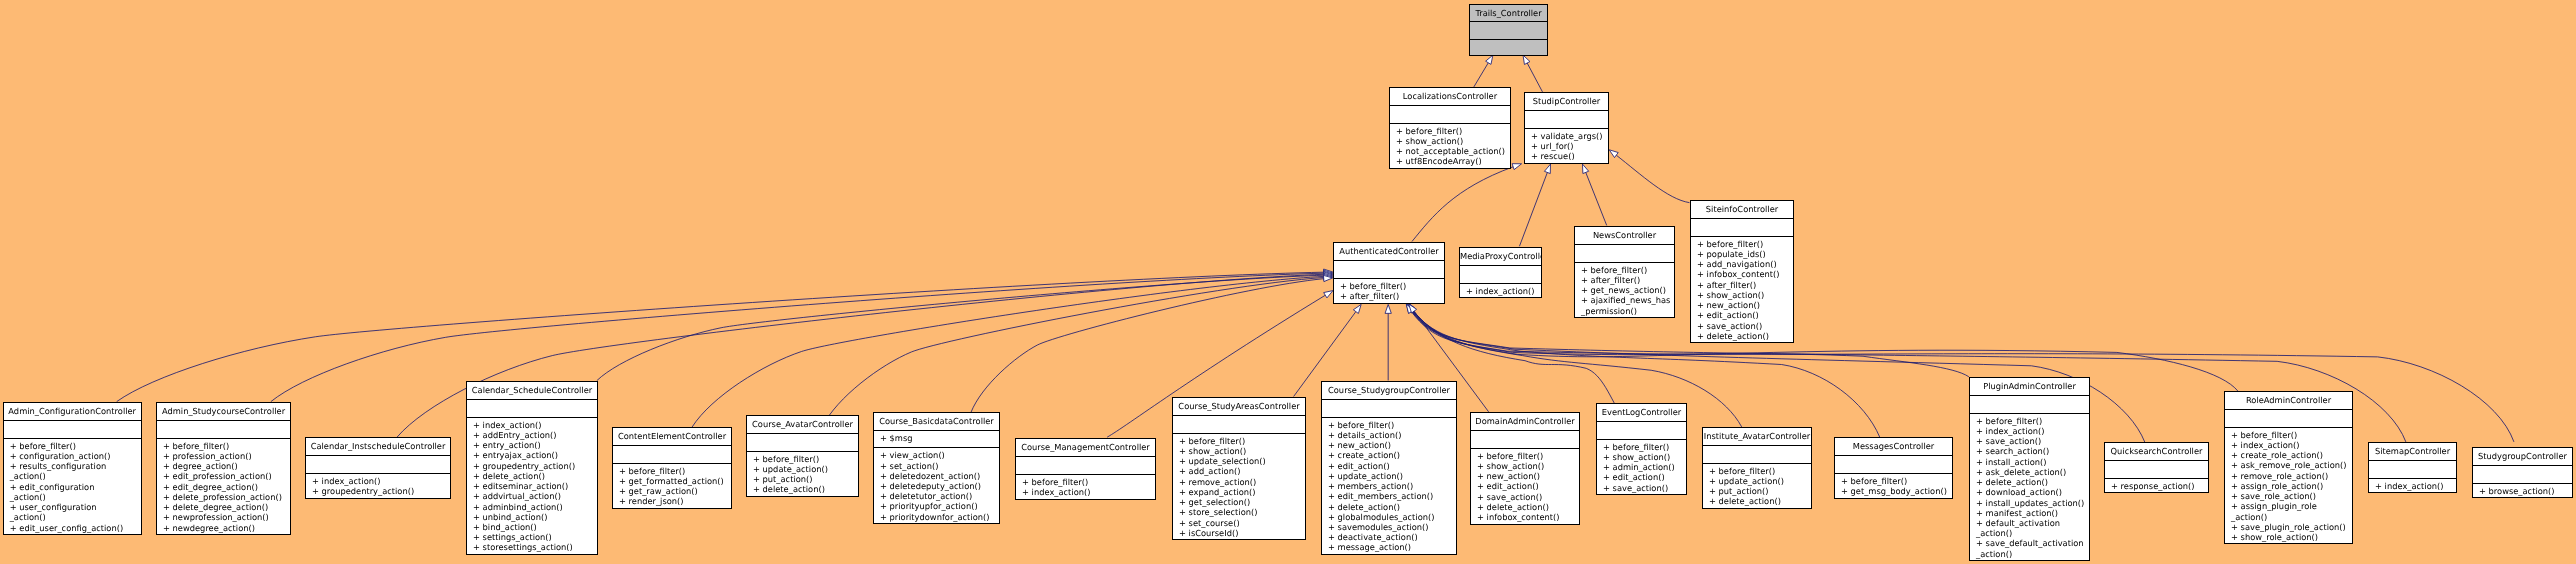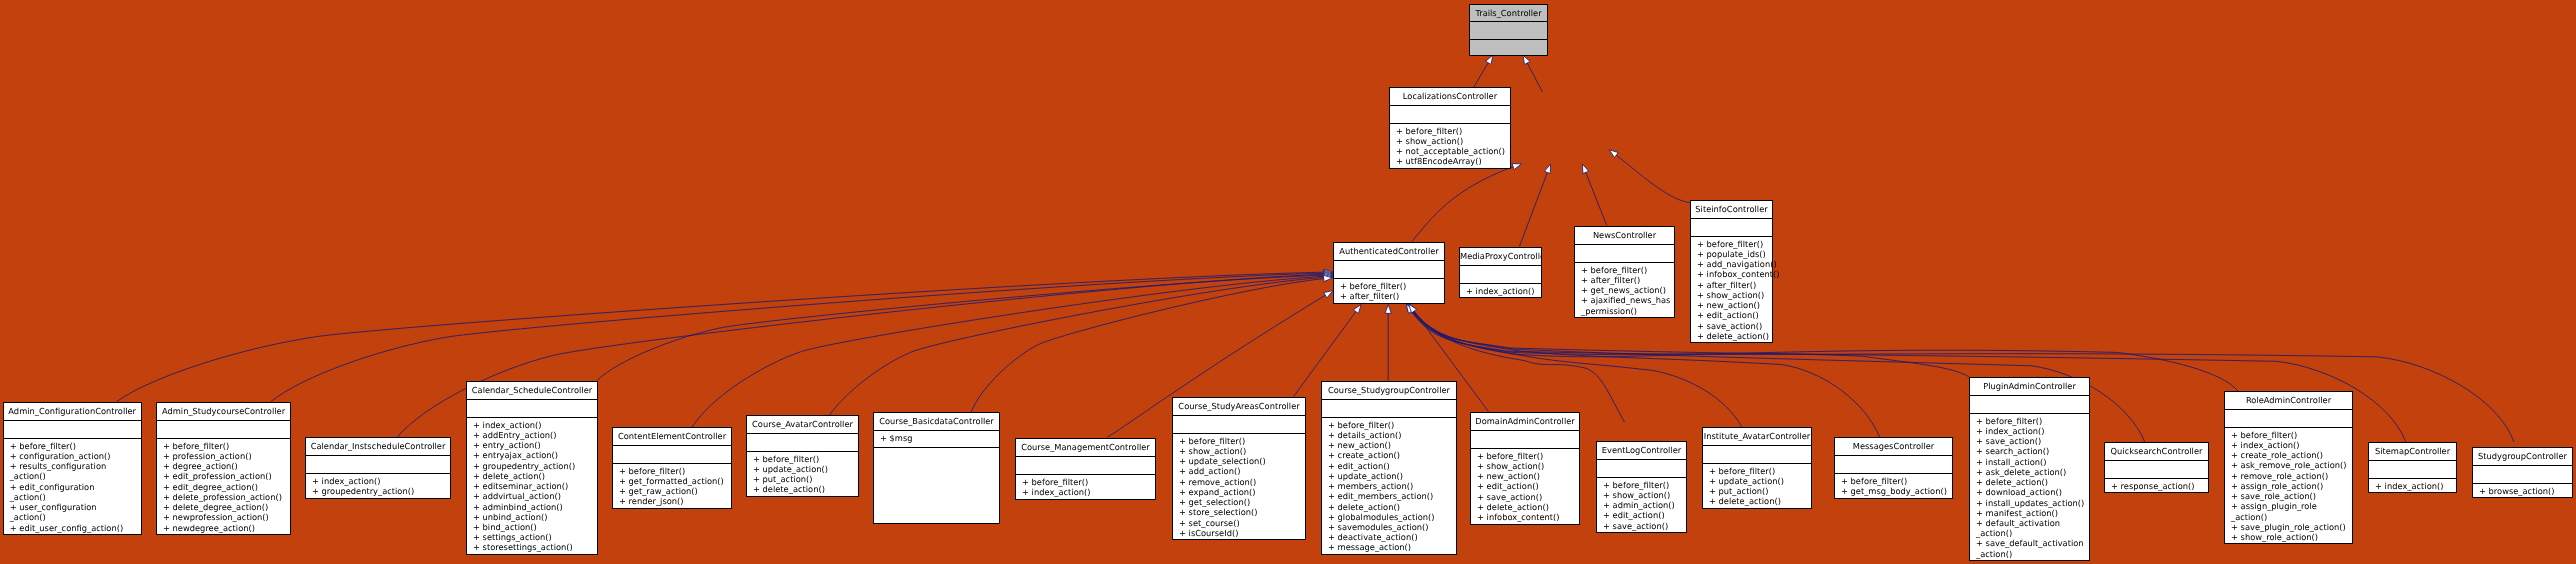--- a/index.html
+++ b/index.html
@@ -1,17 +1,17 @@
 <!DOCTYPE html>
 <html style="font-size:10.2px"><head>
 <meta charset="utf-8">
 <title>Inheritance diagram for Trails_Controller</title>
 <style>
   html,body{margin:0;padding:0;background:#fff;}
-  #diagram{position:relative;width:2576px;height:564px;background:#c2410c;overflow:hidden;
+  #diagram{position:relative;width:2576px;height:564px;background:#fdba74;overflow:hidden;
            font-family:"DejaVu Sans",sans-serif;
            -webkit-font-smoothing:antialiased;text-rendering:geometricPrecision;}
   #edge-layer{position:absolute;left:0;top:0;width:2576px;height:564px;}
   .edge-line{fill:none;stroke:#191970;stroke-width:1.3;}
   .edge-head{fill:#fff;stroke:#191970;stroke-width:1.3;}
   .uml-box{position:absolute;box-sizing:border-box;border:0.6px solid #000;background:#fff;}
   .uml-box.root{background:#bfbfbf;}
   .uml-title{box-sizing:border-box;text-align:center;font-size:8.3px;color:#000;
              line-height:16.6px;height:16.6px;white-space:nowrap;overflow:hidden;}
   .uml-sep{height:0.6px;background:#000;}
@@ -136,20 +136,31 @@
       <div class="uml-sep"></div>
       <div class="uml-section" style="height:17.5px"></div>
       <div class="uml-sep"></div>
       <div class="uml-section" style="height:48px">
         <div class="uml-line">+ before_filter()</div>
         <div class="uml-line">+ show_action()</div>
         <div class="uml-line">+ not_acceptable_action()</div>
         <div class="uml-line">+ utf8EncodeArray()</div>
       </div>
     </div>
+  <div class="uml-box" style="left:1524px;top:92px;width:85px;height:72px">
+      <div class="uml-title">StudipController</div>
+      <div class="uml-sep"></div>
+      <div class="uml-section" style="height:17.5px"></div>
+      <div class="uml-sep"></div>
+      <div class="uml-section" style="height:38px">
+        <div class="uml-line">+ validate_args()</div>
+        <div class="uml-line">+ url_for()</div>
+        <div class="uml-line">+ rescue()</div>
+      </div>
+    </div>
   <div class="uml-box" style="left:1333px;top:242px;width:112px;height:62px">
       <div class="uml-title">AuthenticatedController</div>
       <div class="uml-sep"></div>
       <div class="uml-section" style="height:17.5px"></div>
       <div class="uml-sep"></div>
       <div class="uml-section" style="height:27.4px">
         <div class="uml-line">+ before_filter()</div>
         <div class="uml-line">+ after_filter()</div>
       </div>
     </div>
@@ -168,21 +179,21 @@
       <div class="uml-section" style="height:17.5px"></div>
       <div class="uml-sep"></div>
       <div class="uml-section" style="height:58px">
         <div class="uml-line">+ before_filter()</div>
         <div class="uml-line">+ after_filter()</div>
         <div class="uml-line">+ get_news_action()</div>
         <div class="uml-line">+ ajaxified_news_has</div>
         <div class="uml-line">_permission()</div>
       </div>
     </div>
-  <div class="uml-box" style="left:1690px;top:200px;width:83px;height:143px">
+  <div class="uml-box" style="left:1690px;top:200px;width:104px;height:143px">
       <div class="uml-title">SiteinfoController</div>
       <div class="uml-sep"></div>
       <div class="uml-section" style="height:17.5px"></div>
       <div class="uml-sep"></div>
       <div class="uml-section" style="height:109px">
         <div class="uml-line">+ before_filter()</div>
         <div class="uml-line">+ populate_ids()</div>
         <div class="uml-line">+ add_navigation()</div>
         <div class="uml-line">+ infobox_content()</div>
         <div class="uml-line">+ after_filter()</div>
@@ -282,20 +293,29 @@
         <div class="uml-line">+ delete_action()</div>
       </div>
     </div>
   <div class="uml-box" style="left:873px;top:412px;width:127px;height:112px">
       <div class="uml-title">Course_BasicdataController</div>
       <div class="uml-sep"></div>
       <div class="uml-section" style="height:17px">
         <div class="uml-line">+ $msg</div>
       </div>
       <div class="uml-sep"></div>
+      <div class="uml-section" style="height:78px">
+        <div class="uml-line">+ view_action()</div>
+        <div class="uml-line">+ set_action()</div>
+        <div class="uml-line">+ deletedozent_action()</div>
+        <div class="uml-line">+ deletedeputy_action()</div>
+        <div class="uml-line">+ deletetutor_action()</div>
+        <div class="uml-line">+ priorityupfor_action()</div>
+        <div class="uml-line">+ prioritydownfor_action()</div>
+      </div>
     </div>
   <div class="uml-box" style="left:1015px;top:438px;width:141px;height:62px">
       <div class="uml-title">Course_ManagementController</div>
       <div class="uml-sep"></div>
       <div class="uml-section" style="height:17.5px"></div>
       <div class="uml-sep"></div>
       <div class="uml-section" style="height:27.4px">
         <div class="uml-line">+ before_filter()</div>
         <div class="uml-line">+ index_action()</div>
       </div>
@@ -347,21 +367,21 @@
       <div class="uml-section" style="height:78px">
         <div class="uml-line">+ before_filter()</div>
         <div class="uml-line">+ show_action()</div>
         <div class="uml-line">+ new_action()</div>
         <div class="uml-line">+ edit_action()</div>
         <div class="uml-line">+ save_action()</div>
         <div class="uml-line">+ delete_action()</div>
         <div class="uml-line">+ infobox_content()</div>
       </div>
     </div>
-  <div class="uml-box" style="left:1596px;top:441px;width:91px;height:92px">
+  <div class="uml-box" style="left:1596px;top:403px;width:91px;height:92px">
       <div class="uml-title">EventLogController</div>
       <div class="uml-sep"></div>
       <div class="uml-section" style="height:17.5px"></div>
       <div class="uml-sep"></div>
       <div class="uml-section" style="height:58px">
         <div class="uml-line">+ before_filter()</div>
         <div class="uml-line">+ show_action()</div>
         <div class="uml-line">+ admin_action()</div>
         <div class="uml-line">+ edit_action()</div>
         <div class="uml-line">+ save_action()</div>

